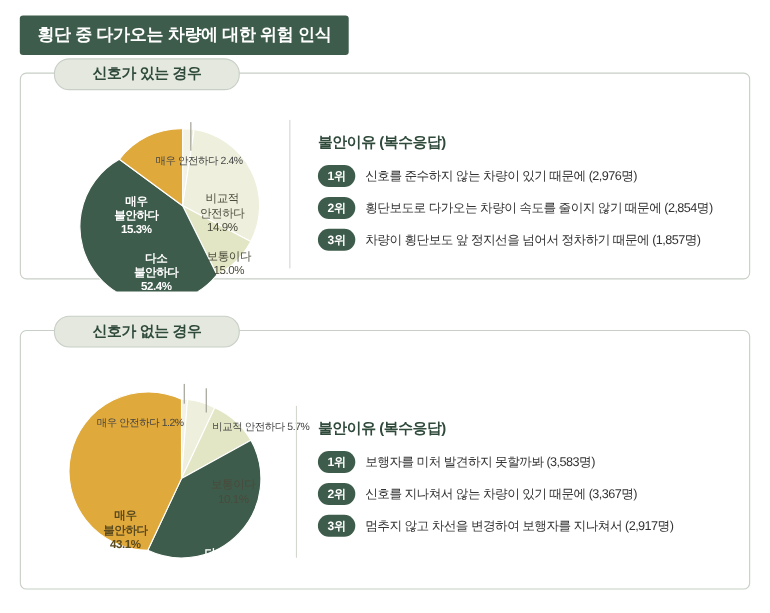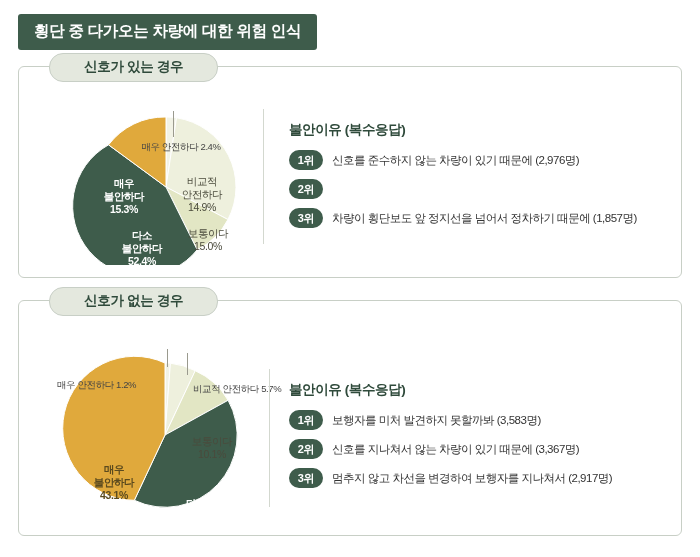--- a/index.html
+++ b/index.html
@@ -34,21 +34,21 @@
   
   .panel {
     position: absolute;
     left: 18px;
     width: 664px;
     border: 1px solid #c8cfc6;
     border-radius: 6px;
     background: #ffffff;
     box-sizing: border-box;
   }
-  #panel-signal { top: 66px; height: 212px; }
+  #panel-signal { top: 66px; height: 188px; }
   #panel-nosignal { top: 300px; height: 236px; }
 
   .panel-tab {
     position: absolute;
     left: 30px;
     top: -14px;
     background: #e4e8de;
     border: 1px solid #c8cfc6;
     border-radius: 14px;
     padding: 4px 34px 5px 34px;
@@ -177,20 +177,21 @@
 
   <div class="reasons" style="left:270px; top:54px; width:380px;">
     <div class="reasons-title">불안이유 (복수응답)</div>
 
     <div class="reason-row">
       <div class="rank-badge">1위</div>
       <div class="reason-text">신호를 준수하지 않는 차량이 있기 때문에 (2,976명)</div>
     </div>
     <div class="reason-row">
       <div class="rank-badge">2위</div>
+      <div class="reason-text">횡단보도로 다가오는 차량이 속도를 줄이지 않기 때문에 (2,854명)</div>
     </div>
     <div class="reason-row">
       <div class="rank-badge">3위</div>
       <div class="reason-text">차량이 횡단보도 앞 정지선을 넘어서 정차하기 때문에 (1,857명)</div>
     </div>
   </div>
 </div>
 
 <div class="panel" id="panel-nosignal">
   <div class="panel-tab">신호가 없는 경우</div>
@@ -205,21 +206,21 @@
       <path d="M118 100 L148.25 35.72 A72 72 0 0 1 181.10 65.27 Z" fill="#e2e6c4" stroke="#ffffff" stroke-width="1"></path>
 
       <path d="M118 100 L181.10 65.27 A72 72 0 0 1 87.33 165.31 Z" fill="#3e5c4b" stroke="#ffffff" stroke-width="1"></path>
 
       <path d="M118 100 L87.33 165.31 A72 72 0 1 1 118 28 Z" fill="#e0a93c" stroke="#ffffff" stroke-width="1"></path>
     </svg>
 
     <div class="leader" style="left:120px; top:14px; width:1px; height:18px;"></div>
     <div class="leader" style="left:140px; top:18px; width:1px; height:22px;"></div>
 
-    <div class="pie-label callout" style="left:10px; top:0px; width:110px; text-align:left;">매우 안전하다 1.2%</div>
+    <div class="pie-label callout" style="left:10px; top:0px; width:110px; text-align:right;">매우 안전하다 1.2%</div>
     <div class="pie-label callout" style="left:146px; top:4px; width:120px; text-align:left;">비교적 안전하다 5.7%</div>
 
     <div class="pie-label inner-dark" style="left:134px; top:56px; width:62px;">
       <span>보통이다</span><br>
       <span>10.1%</span>
     </div>
 
     <div class="pie-label inner-white" style="left:116px; top:118px; width:66px;">
       <span>다소</span><br>
       <span>불안하다</span><br>

